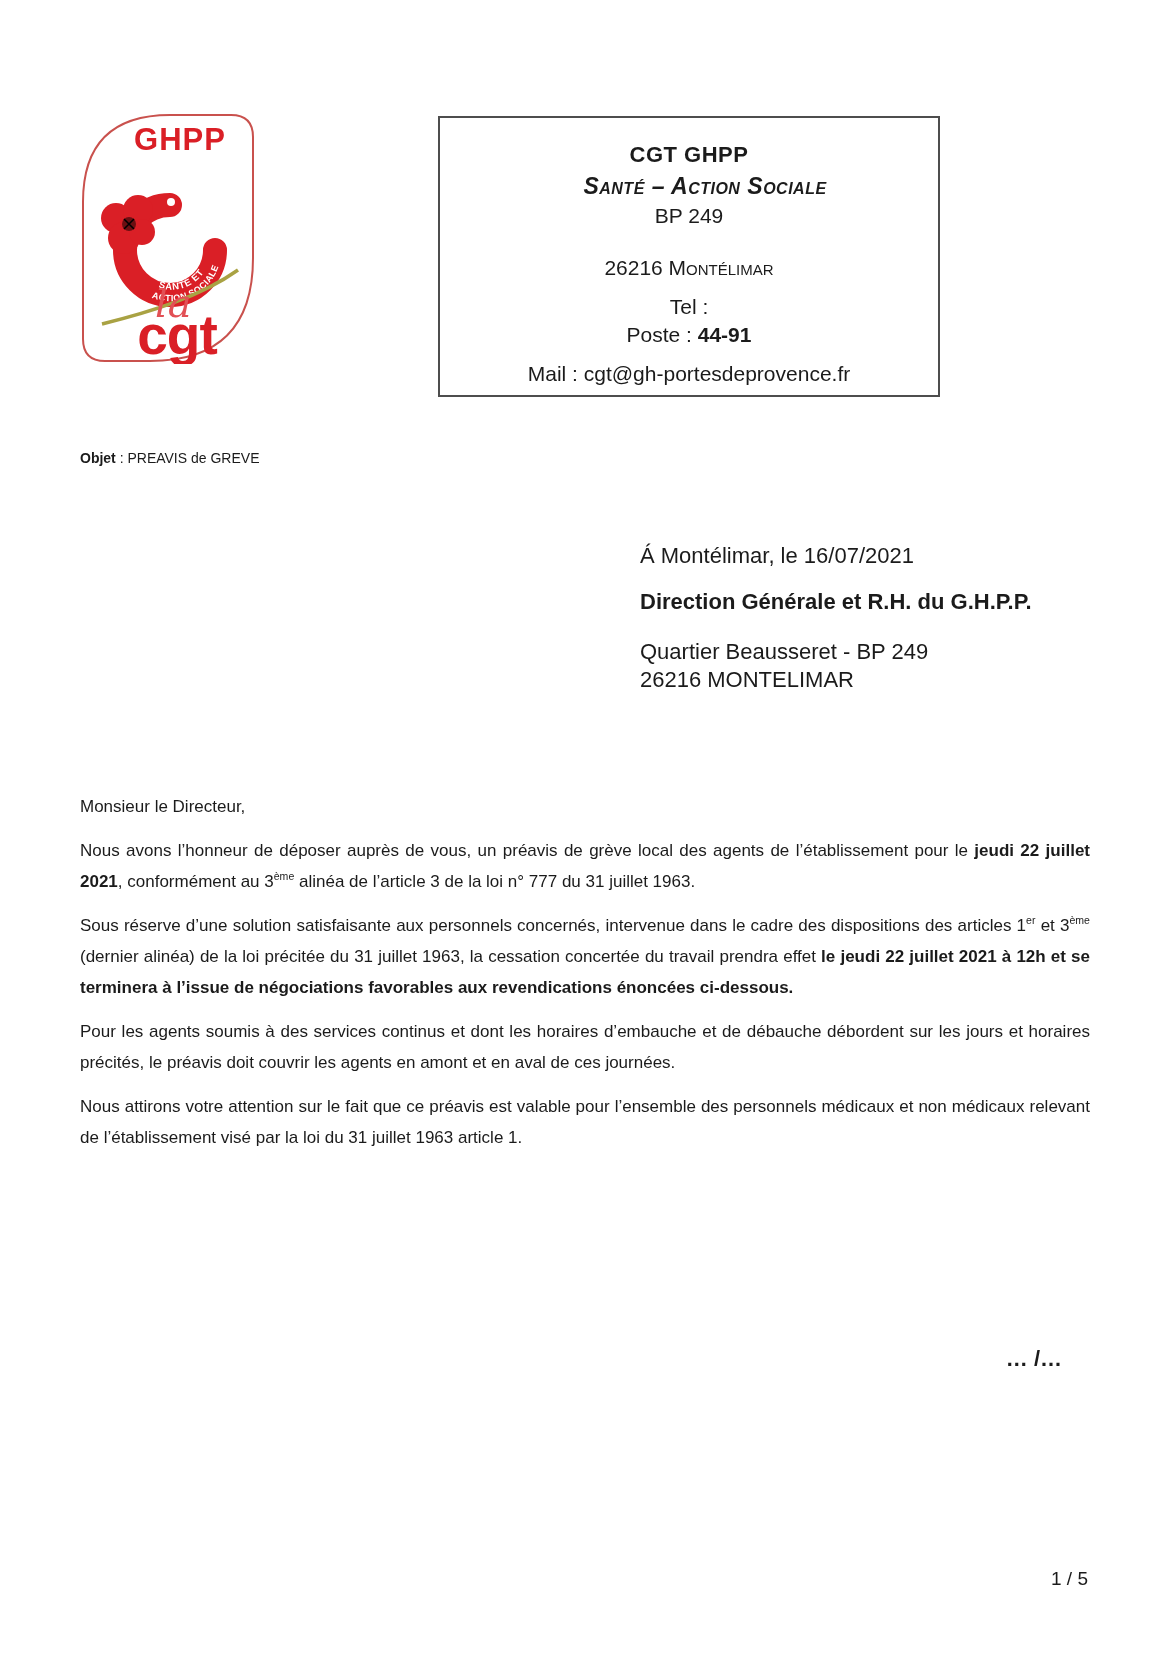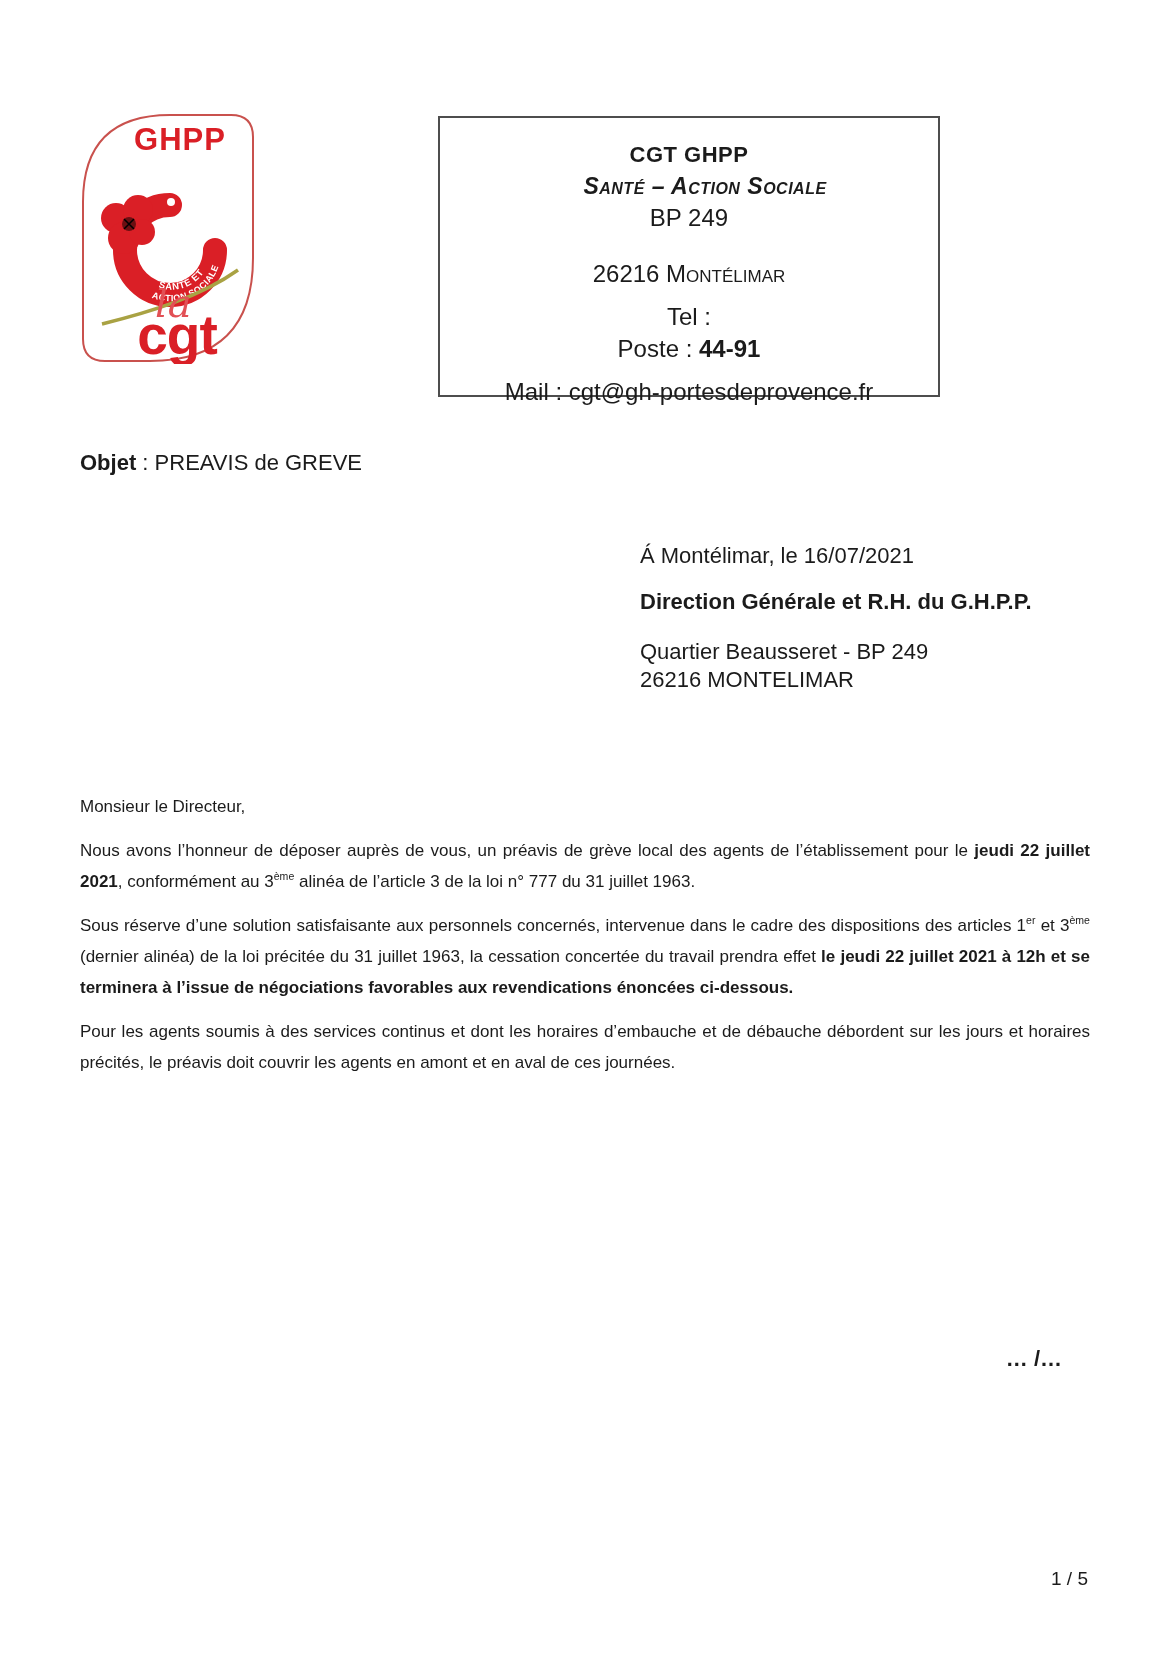--- a/index.html
+++ b/index.html
@@ -10,27 +10,27 @@
   
   .logo { position:absolute; left:80px; top:112px; width:176px; height:252px; }
 
   
   .header-box {
     position:absolute; left:438px; top:116px; width:502px; height:281px;
     border:2px solid #4d4d4d; box-sizing:border-box; text-align:center; padding-top:24px;
   }
   .hb-title { font-size:22px; font-weight:bold; letter-spacing:0.5px; }
   .hb-subtitle { font-size:23px; font-weight:bold; font-style:italic; font-variant:small-caps; margin-top:5px; letter-spacing:0.5px;padding-left:32px; }
-  .hb-line { font-size:24px; margin-top:4px; }
+  .hb-line { font-size:21px; margin-top:4px; }
   .sc { font-variant:small-caps;margin-top:28px; }
   .mt-lg { margin-top:15px; }
   .b { font-weight:bold;text-align:center; }
 
   
-  .subject { position:absolute; left:80px; top:450px; font-size:22px; }
+  .subject { position:absolute; left:80px; top:450px; font-size:14px; }
 
   
   .recipient { position:absolute; left:640px; top:543px; font-size:22px; line-height:26px; }
   .r-to { font-weight:bold; margin-top:20px; }
   .r-addr1 { margin-top:24px; }
   .r-addr2 { margin-top:2px; }
 
   
   .body-text { position:absolute; left:80px; top:791px; width:1010px; font-size:17px; line-height:31px; }
   .body-text p { margin:0 0 13px 0; }
@@ -99,19 +99,20 @@
     <div class="r-to">Direction Générale et R.H. du G.H.P.P.</div>
     <div class="r-addr1">Quartier Beausseret - BP 249</div>
     <div class="r-addr2">26216 MONTELIMAR</div>
   </div>
 
   <div class="body-text">
     <p>Monsieur le Directeur,</p>
     <p class="just"><span>Nous avons l’honneur de déposer auprès de vous, un préavis de grève local des agents de l’établissement pour le </span><span class="b">jeudi 22 juillet 2021</span><span>, conformément au 3</span><sup>ème</sup><span> alinéa de l’article 3 de la loi n° 777 du 31 juillet 1963.</span></p>
     <p class="just"><span>Sous réserve d’une solution satisfaisante aux personnels concernés, intervenue dans le cadre des dispositions des articles 1</span><sup>er</sup><span> et 3</span><sup>ème</sup><span> (dernier alinéa) de la loi précitée du 31 juillet 1963, la cessation concertée du travail prendra effet </span><span class="b">le jeudi 22 juillet 2021 à 12h et se terminera à l’issue de négociations favorables aux revendications énoncées ci-dessous.</span></p>
     <p class="just">Pour les agents soumis à des services continus et dont les horaires d’embauche et de débauche débordent sur les jours et horaires précités, le préavis doit couvrir les agents en amont et en aval de ces journées.</p>
+    <p class="just">Nous attirons votre attention sur le fait que ce préavis est valable pour l’ensemble des personnels médicaux et non médicaux relevant de l’établissement visé par la loi du 31 juillet 1963 article 1.</p>
   </div>
 
   <div class="continuation">… /…</div>
 
   <div class="page-number">1 / 5</div>
 
 </div>
 
 </body></html>

